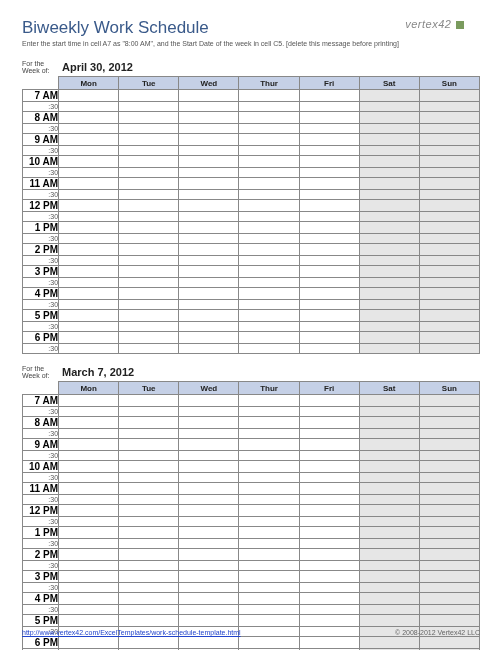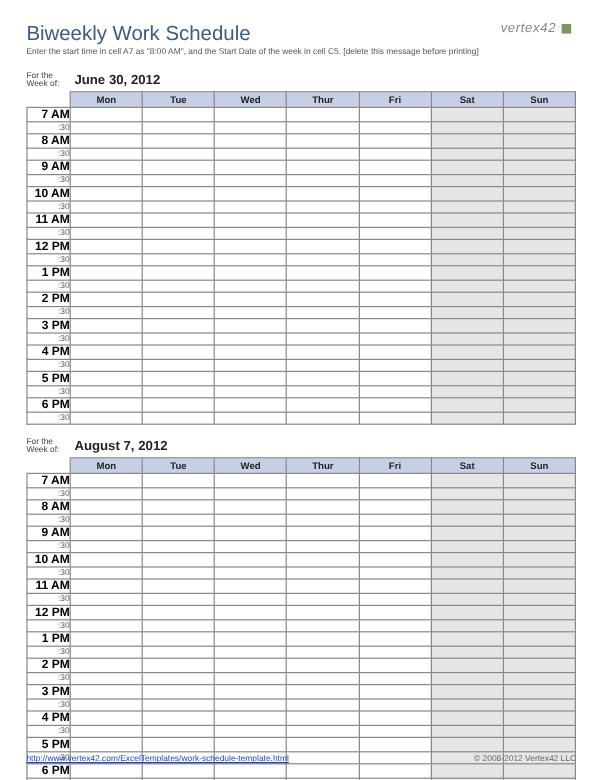--- a/index.html
+++ b/index.html
@@ -19,21 +19,21 @@
     margin-bottom: 2px;
   }
   .subtitle {
     font-size: 7px;
     color: #555;
     margin-bottom: 10px;
   }
   .logo {
     position: absolute;
     top: 18px;
-    right: 26px;
+    right: 38px;
     font-size: 11px;
     color: #888;
     font-style: italic;
     letter-spacing: 0.5px;
   }
   .logo .square {
     display: inline-block;
     width: 8px;
     height: 8px;
     background: #7a9b5e;
@@ -114,21 +114,21 @@
 
 <div class="title">Biweekly Work Schedule</div>
 <div class="subtitle">Enter the start time in cell A7 as "8:00 AM", and the Start Date of the week in cell C5. [delete this message before printing]</div>
 <div class="logo">
   <span>vertex</span><span>42</span>
   <span class="square"></span>
 </div>
 
 <div id="weeks-container">
     <div class="week-block">
-      <div style="margin-bottom: 1px;"><span class="week-label">For the<br>Week of:</span><span class="week-date">June 30, 2012</span></div>
+      <div style="margin-bottom: 1px;"><span class="week-label">For the<br>Week of:</span><span class="week-date">April 30, 2012</span></div>
       <table class="schedule">
         <colgroup>
           <col class="timecol">
           <col class="daycol">
           <col class="daycol">
           <col class="daycol">
           <col class="daycol">
           <col class="daycol">
           <col class="daycol">
           <col class="daycol">
@@ -383,21 +383,21 @@
             <td></td>
             <td></td>
             <td></td>
             <td class="weekend"></td>
             <td class="weekend"></td>
           </tr>
         </tbody>
       </table>
     </div>
     <div class="week-block">
-      <div style="margin-bottom: 1px;"><span class="week-label">For the<br>Week of:</span><span class="week-date">August 7, 2012</span></div>
+      <div style="margin-bottom: 1px;"><span class="week-label">For the<br>Week of:</span><span class="week-date">March 7, 2012</span></div>
       <table class="schedule">
         <colgroup>
           <col class="timecol">
           <col class="daycol">
           <col class="daycol">
           <col class="daycol">
           <col class="daycol">
           <col class="daycol">
           <col class="daycol">
           <col class="daycol">

